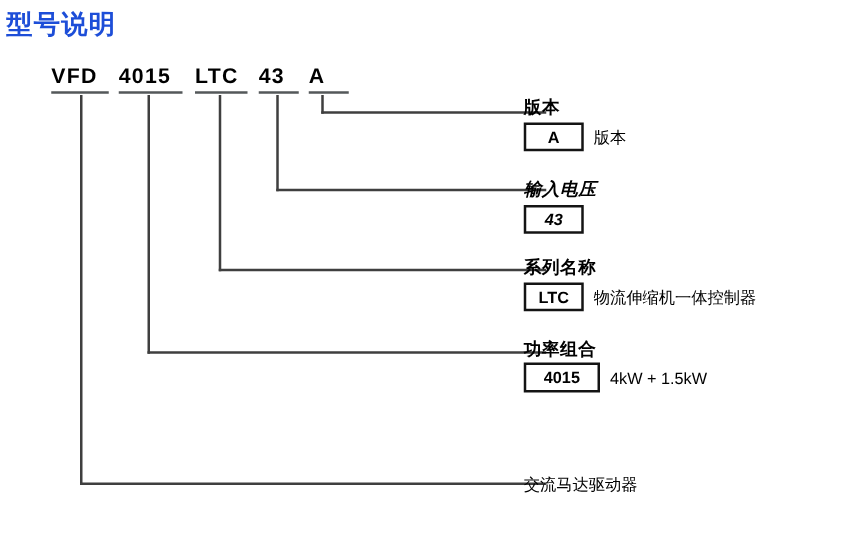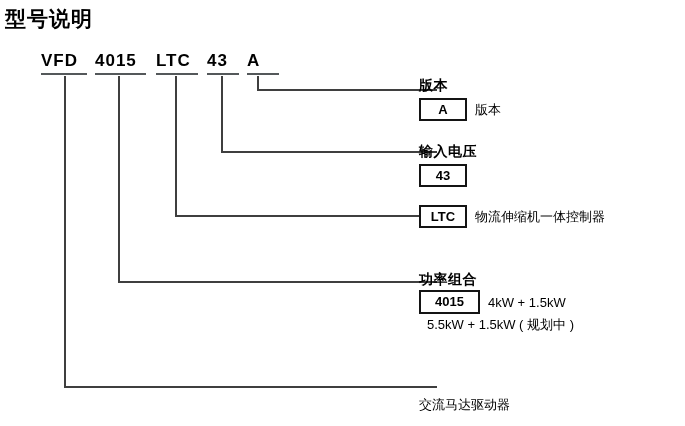--- a/index.html
+++ b/index.html
@@ -2,21 +2,21 @@
 <html><head>
 <meta charset="utf-8">
 <style>
   html,body{margin:0;padding:0;background:#ffffff;}
   .canvas{
     position:relative;width:685px;height:426px;background:#ffffff;
     font-family:"Liberation Sans",sans-serif;color:#000;overflow:hidden;
   }
   .page-title{
     position:absolute;left:5px;top:5px;
-    font-size:21px;font-weight:bold;color:#000000;letter-spacing:1px;
+    font-size:21px;font-weight:bold;color:#1d4ed8;letter-spacing:1px;
   }
   
   .seg{
     position:absolute;top:51px;height:19px;text-align:left;
     font-size:17px;font-weight:bold;letter-spacing:1px;
     padding-bottom:3px;border-bottom:2px solid #54585a;line-height:19px;
   }
   .seg-vfd{left:41px;width:46px;}
   .seg-4015{left:95px;width:51px;}
   .seg-ltc{left:156px;width:42px;}
@@ -32,34 +32,34 @@
   .h-43  {left:221px;top:151px;width:216px;}
   .v-ltc {left:175px;top:76px;height:141px;}
   .h-ltc {left:175px;top:215px;width:262px;}
   .v-4015{left:118px;top:76px;height:207px;}
   .h-4015{left:118px;top:281px;width:319px;}
   .v-vfd {left:64px;top:76px;height:312px;}
   .h-vfd {left:64px;top:386px;width:373px;}
   
   .section{position:absolute;left:419px;width:238px;}
   .sec-version{top:77px;}
-  .sec-voltage{top:143px;}
+  .sec-voltage{top:143px;font-style:italic;}
   .sec-series{top:205px;}
   .sec-power{top:271px;}
   .sec-product{top:377px;}
   .sec-heading{font-size:14px;font-weight:bold;line-height:17px;margin-bottom:4px;letter-spacing:0.5px;}
   .row{display:flex;align-items:center;}
   .code-box{
     border:2px solid #141414;width:44px;height:19px;line-height:19px;
     text-align:center;font-size:13px;font-weight:bold;flex:0 0 auto;background:#fff;
   }
   .code-box.wide{width:57px;height:20px;line-height:20px;}
   .row + .row .code-box.wide{margin-top:-2px;}
   .row-desc{font-size:13px;margin-left:8px;line-height:22px;white-space:nowrap;}
-  .plain-desc{font-size:13px;line-height:18px;margin-top:19px;}
+  .plain-desc{font-size:13px;line-height:18px;margin-top:2px;}
 </style>
 </head>
 <body>
 
 <div class="canvas">
 
   <div class="page-title">型号说明</div>
 
   <div class="seg seg-vfd">VFD</div>
   <div class="seg seg-4015">4015</div>
@@ -87,36 +87,36 @@
   </div>
 
   <div class="section sec-voltage">
     <div class="sec-heading">输入电压</div>
     <div class="row">
       <div class="code-box">43</div>
     </div>
   </div>
 
   <div class="section sec-series">
+    <div class="sec-heading">系列名称</div>
     <div class="row">
       <div class="code-box">LTC</div>
       <div class="row-desc">物流伸缩机一体控制器</div>
     </div>
   </div>
 
   <div class="section sec-power">
     <div class="sec-heading">功率组合</div>
     <div class="row">
     </div>
     <div class="row">
       <div class="code-box wide">4015</div>
       <div class="row-desc">4kW + 1.5kW</div>
     </div>
     <div class="row">
-      <div class="row-desc">5.5kW + 1.5kW ( 规划中 )</div>
     </div>
   </div>
 
   <div class="section sec-product">
     <div class="plain-desc">交流马达驱动器</div>
   </div>
 
 </div>
 
 </body></html>

